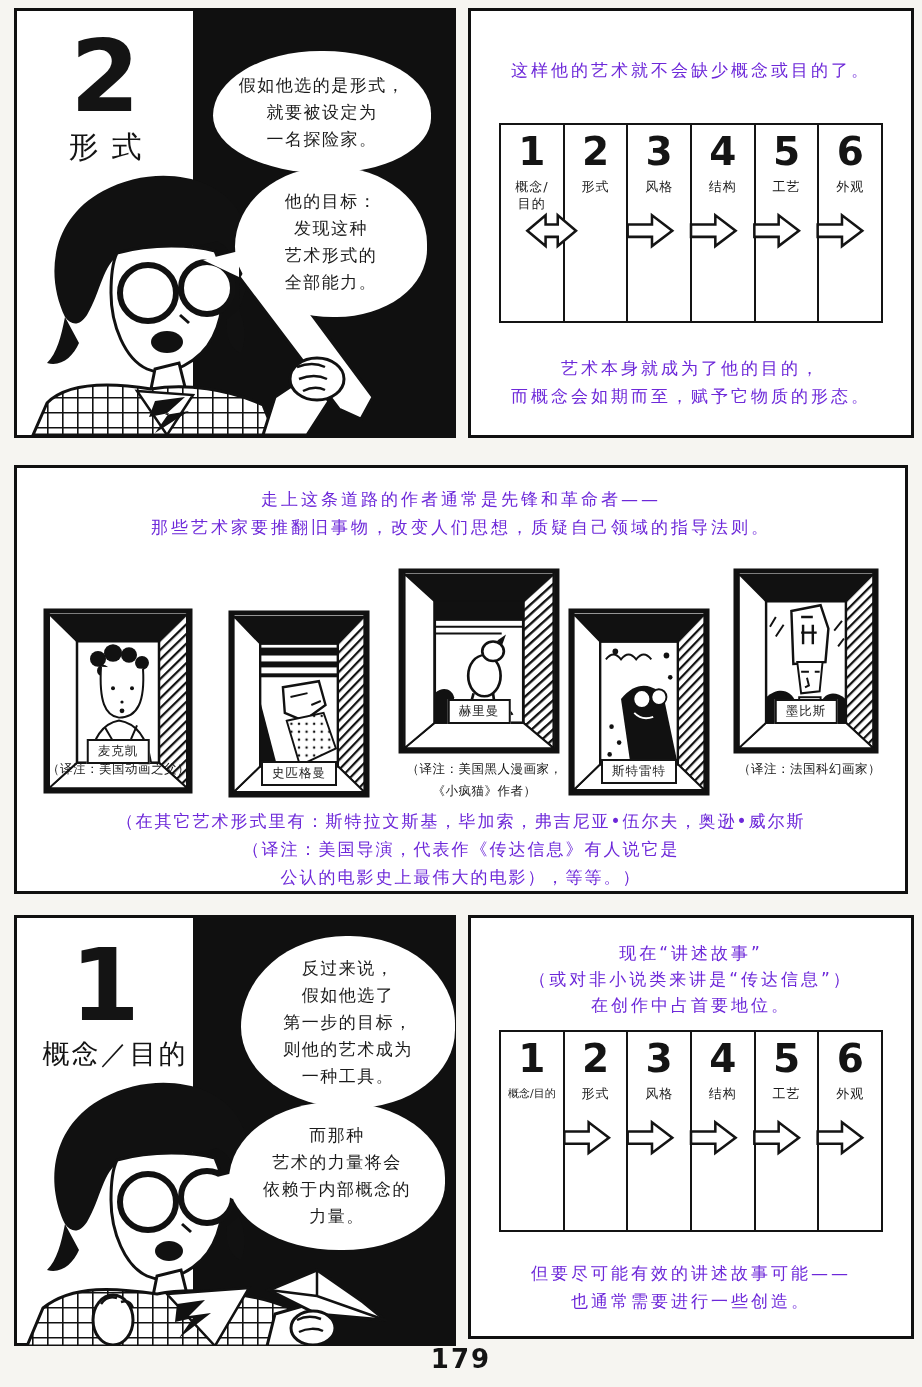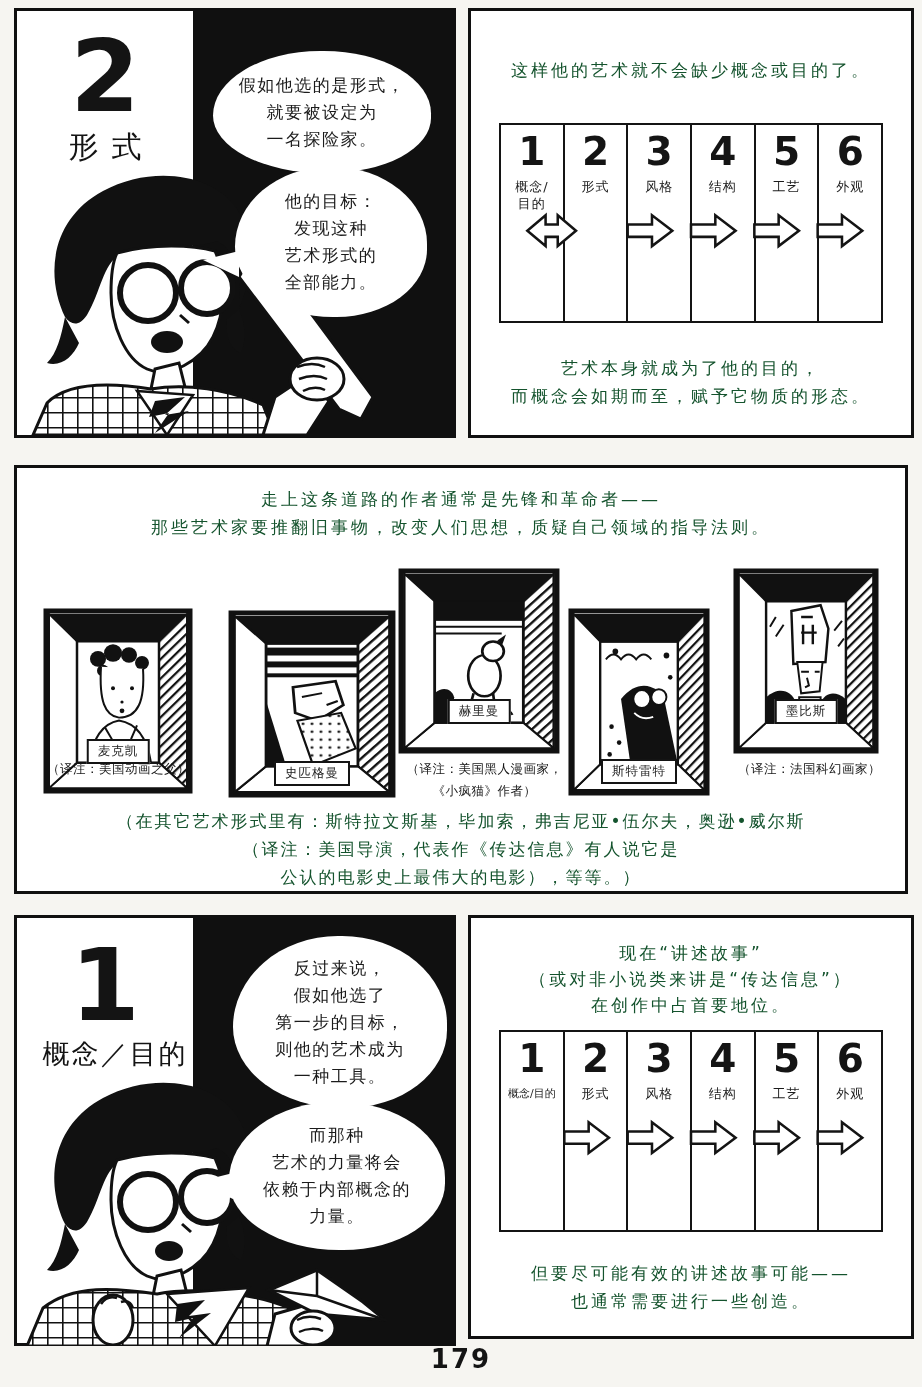--- a/index.html
+++ b/index.html
@@ -8,21 +8,21 @@
   .panel{position:absolute;background:#fff;border:3px solid #101010;box-sizing:border-box;}
   .dark{position:absolute;background:#101010;}
   .step-num{position:absolute;font-weight:bold;font-size:100px;line-height:1;color:#141414;}
   .step-title{position:absolute;font-size:30px;letter-spacing:13px;color:#141414;white-space:nowrap;}
   .bubble{position:absolute;background:#fff;border-radius:50% 50% 48% 52% / 54% 52% 46% 48%;
           display:flex;flex-direction:column;justify-content:center;align-items:center;z-index:3;}
   .bubble .ln{font-size:17px;line-height:27px;letter-spacing:1.5px;white-space:nowrap;}
   .tail-left{position:absolute;width:0;height:0;border-top:9px solid transparent;
              border-bottom:17px solid transparent;border-right:36px solid #fff;left:-32px;top:56%;}
   .cap{position:absolute;width:100%;text-align:center;font-size:17px;letter-spacing:3px;
-       line-height:26px;white-space:nowrap;color:#14532d;}
+       line-height:26px;white-space:nowrap;color:#6d28d9;}
   .seq-box{position:absolute;border:2.5px solid #141414;background:#fff;display:flex;}
   .seq-col{flex:1;border-right:2.5px solid #141414;display:flex;flex-direction:column;
            align-items:center;padding-top:7px;box-sizing:border-box;}
   .seq-col.last{border-right:none;}
   .seq-num{font-size:39px;font-weight:bold;line-height:1;color:#141414;}
   .seq-label{font-size:13px;margin-top:7px;text-align:center;line-height:17px;letter-spacing:1px;}
   .seq-label-sm{font-size:11px;letter-spacing:0;}
   .seq-arrows{position:absolute;left:0;top:0;width:100%;height:100%;pointer-events:none;}
   .frame{position:absolute;}
   .frame svg{display:block;width:100%;height:100%;}
@@ -167,21 +167,21 @@
         <circle cx="70" cy="82" r="2" fill="#111"></circle>
           <circle cx="89" cy="82" r="2" fill="#111"></circle>
         <circle cx="79" cy="96" r="1.6" fill="#111"></circle>
           <circle cx="79" cy="105" r="2.4" fill="#111"></circle>
         <path d="M46,158 C50,132 60,118 76,115 C94,118 104,132 108,158" fill="#fff" stroke="#111" stroke-width="2"></path>
         <path d="M62,122 L70,136 M94,120 L88,134" stroke="#111" stroke-width="2" fill="none"></path>
       </svg>
       <div class="plate hi">麦克凯</div>
     </div>
 
-    <div class="frame" style="left:211px;top:142px;width:168px;height:188px;">
+    <div class="frame" style="left:211px;top:142px;width:142px;height:188px;">
       <svg viewBox="0 0 150 190" preserveAspectRatio="none">
         <rect x="3" y="3" width="144" height="184" fill="#fff" stroke="#111" stroke-width="5"></rect>
         <polygon points="6,6 144,6 116,34 34,34" fill="#111"></polygon>
         <polygon points="144,6 144,184 116,158 116,34" fill="url(#hatch)" stroke="#111" stroke-width="2"></polygon>
         <polygon points="6,184 144,184 116,158 34,158" fill="#fff" stroke="#111" stroke-width="2"></polygon>
         <polygon points="6,6 34,34 34,158 6,184" fill="#fff" stroke="#111" stroke-width="2"></polygon>
         <rect x="34" y="34" width="82" height="124" fill="#fff" stroke="#111" stroke-width="2.5"></rect>
         <rect x="34" y="38" width="82" height="8" fill="#111"></rect>
         <rect x="34" y="52" width="82" height="6" fill="#111"></rect>
         <rect x="34" y="64" width="82" height="4" fill="#111"></rect>
@@ -296,21 +296,21 @@
         <ellipse cx="96" cy="268" rx="20" ry="25" fill="#fff" stroke="#111" stroke-width="3"></ellipse>
         <path d="M84,252 C88,246 94,244 100,246 M104,250 C110,248 114,250 116,256" stroke="#111" stroke-width="2.5" fill="none"></path>
         <polygon points="250,294 258,262 300,250 318,272 296,294" fill="#fff" stroke="#111" stroke-width="3"></polygon>
         <polygon points="252,238 300,218 346,250 368,268 300,262" fill="#fff" stroke="#111" stroke-width="3"></polygon>
         <path d="M252,238 L300,244 L368,268 M300,244 L300,218" stroke="#111" stroke-width="2.5" fill="none"></path>
         <ellipse cx="296" cy="276" rx="22" ry="17" fill="#fff" stroke="#111" stroke-width="3"></ellipse>
         <path d="M280,268 C288,264 296,264 304,267 M282,280 C290,276 300,276 306,279" stroke="#111" stroke-width="2.5" fill="none"></path>
       </svg>
     </div>
 
-    <div class="bubble" style="left:216px;top:18px;width:214px;height:172px;">
+    <div class="bubble" style="left:224px;top:18px;width:214px;height:172px;">
       <div class="ln">反过来说，</div>
       <div class="ln">假如他选了</div>
       <div class="ln">第一步的目标，</div>
       <div class="ln">则他的艺术成为</div>
       <div class="ln">一种工具。</div>
     </div>
     <div class="bubble" style="left:212px;top:184px;width:216px;height:148px;">
       <div class="tail-left" style="top:48%;"></div>
       <div class="ln">而那种</div>
       <div class="ln">艺术的力量将会</div>

